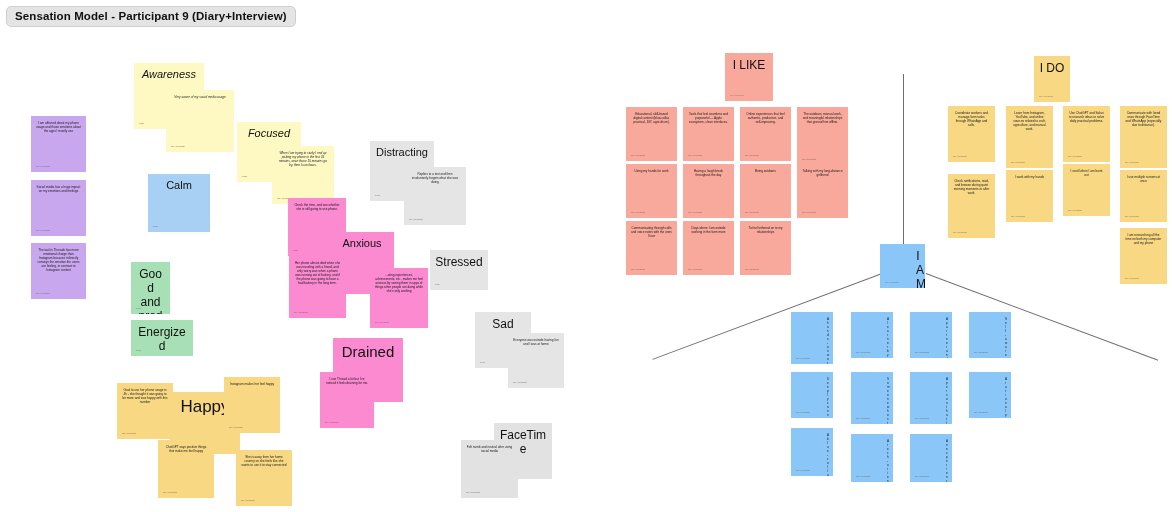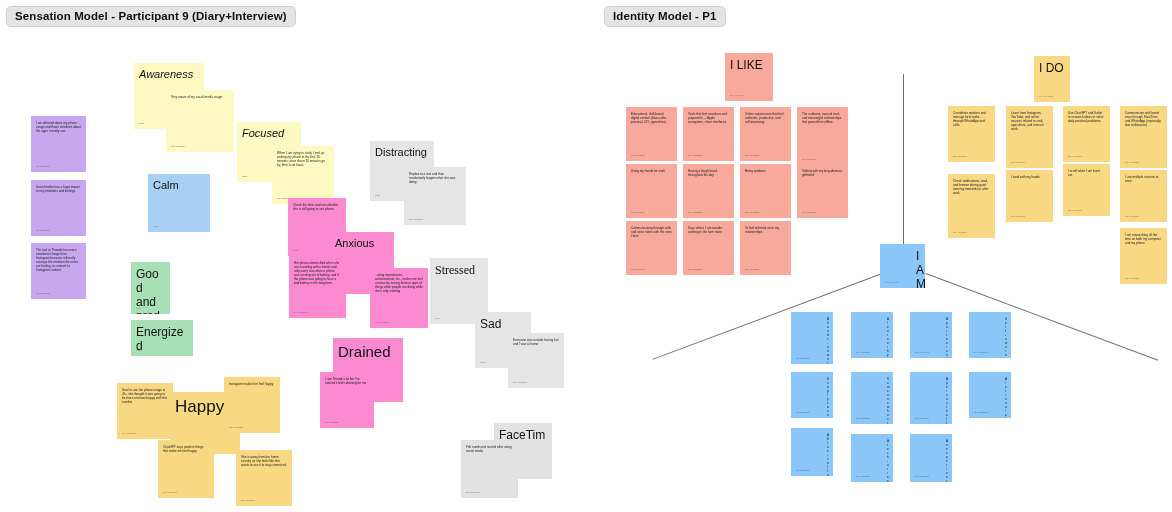--- a/index.html
+++ b/index.html
@@ -1,21 +1,21 @@
 <!DOCTYPE html>
 <html><head>
 <meta charset="utf-8">
 <style>
   html,body{margin:0;padding:0;background:#ffffff;}
   body{
     width:1172px;height:512px;position:relative;overflow:hidden;
     font-family:"Liberation Sans", sans-serif;
     -webkit-font-smoothing:antialiased;
   }
-  .board{position:absolute;inset:0;}
+  .board{position:absolute;inset:0;text-align:center;}
 
   
   .title-pill{
     position:absolute;
     background:#e4e4e4;
     border:1px solid #cfcfcf;
     border-radius:5px;
     padding:3px 8px 4px 8px;
     font-size:11.5px;
     font-weight:700;
@@ -72,21 +72,20 @@
 
   
   .line{position:absolute;background:#6f6f6f;transform-origin:0 0;}
 </style>
 </head>
 <body>
 
 <div class="board">
 
   <div class="title-pill" style="left:6px;top:6px;">Sensation Model -  Participant 9 (Diary+Interview)</div>
-  <div class="title-pill" style="left:604px;top:6px;">Identity Model -  P1</div>
 
   <div>
 
     <div class="note head c-mint" style="left:134px;top:63px;width:70px;height:66px;">
       <span class="body">Awareness</span>
       <span class="author">nordy</span>
     </div>
     <div class="note c-mint" style="left:166px;top:90px;width:68px;height:62px;">
       <span class="body">Very aware of my social media usage</span>
       <span class="author">Nor Hernandez</span>
@@ -147,21 +146,21 @@
     </div>
     <div class="note c-pink" style="left:289px;top:256px;width:57px;height:62px;">
       <span class="body">Her phone almost died when she was traveling with a friend, and only worry was when a phone was running out of battery, and if the phone was going to have a bad battery in the long term.</span>
       <span class="author">Nor Hernandez</span>
     </div>
     <div class="note c-pink" style="left:370px;top:268px;width:58px;height:60px;">
       <span class="body">...ating experiences, achievements, etc., makes me feel anxious by seeing them in apps of things other people are doing while she's only working</span>
       <span class="author">Nor Hernandez</span>
     </div>
 
-    <div class="note head small c-salmon" style="left:430px;top:258px;width:58px;height:66px;font-family:Liberation Serif, serif;">
+    <div class="note head small c-salmon" style="left:430px;top:250px;width:58px;height:40px;">
       <span class="body">Stressed</span>
       <span class="author">nordy</span>
     </div>
 
     <div class="note head small c-salmon" style="left:475px;top:312px;width:56px;height:56px;">
       <span class="body">Sad</span>
       <span class="author">nordy</span>
     </div>
     <div class="note c-salmon" style="left:508px;top:333px;width:56px;height:55px;">
       <span class="body">Everyone was outside having fun and I was at home</span>

